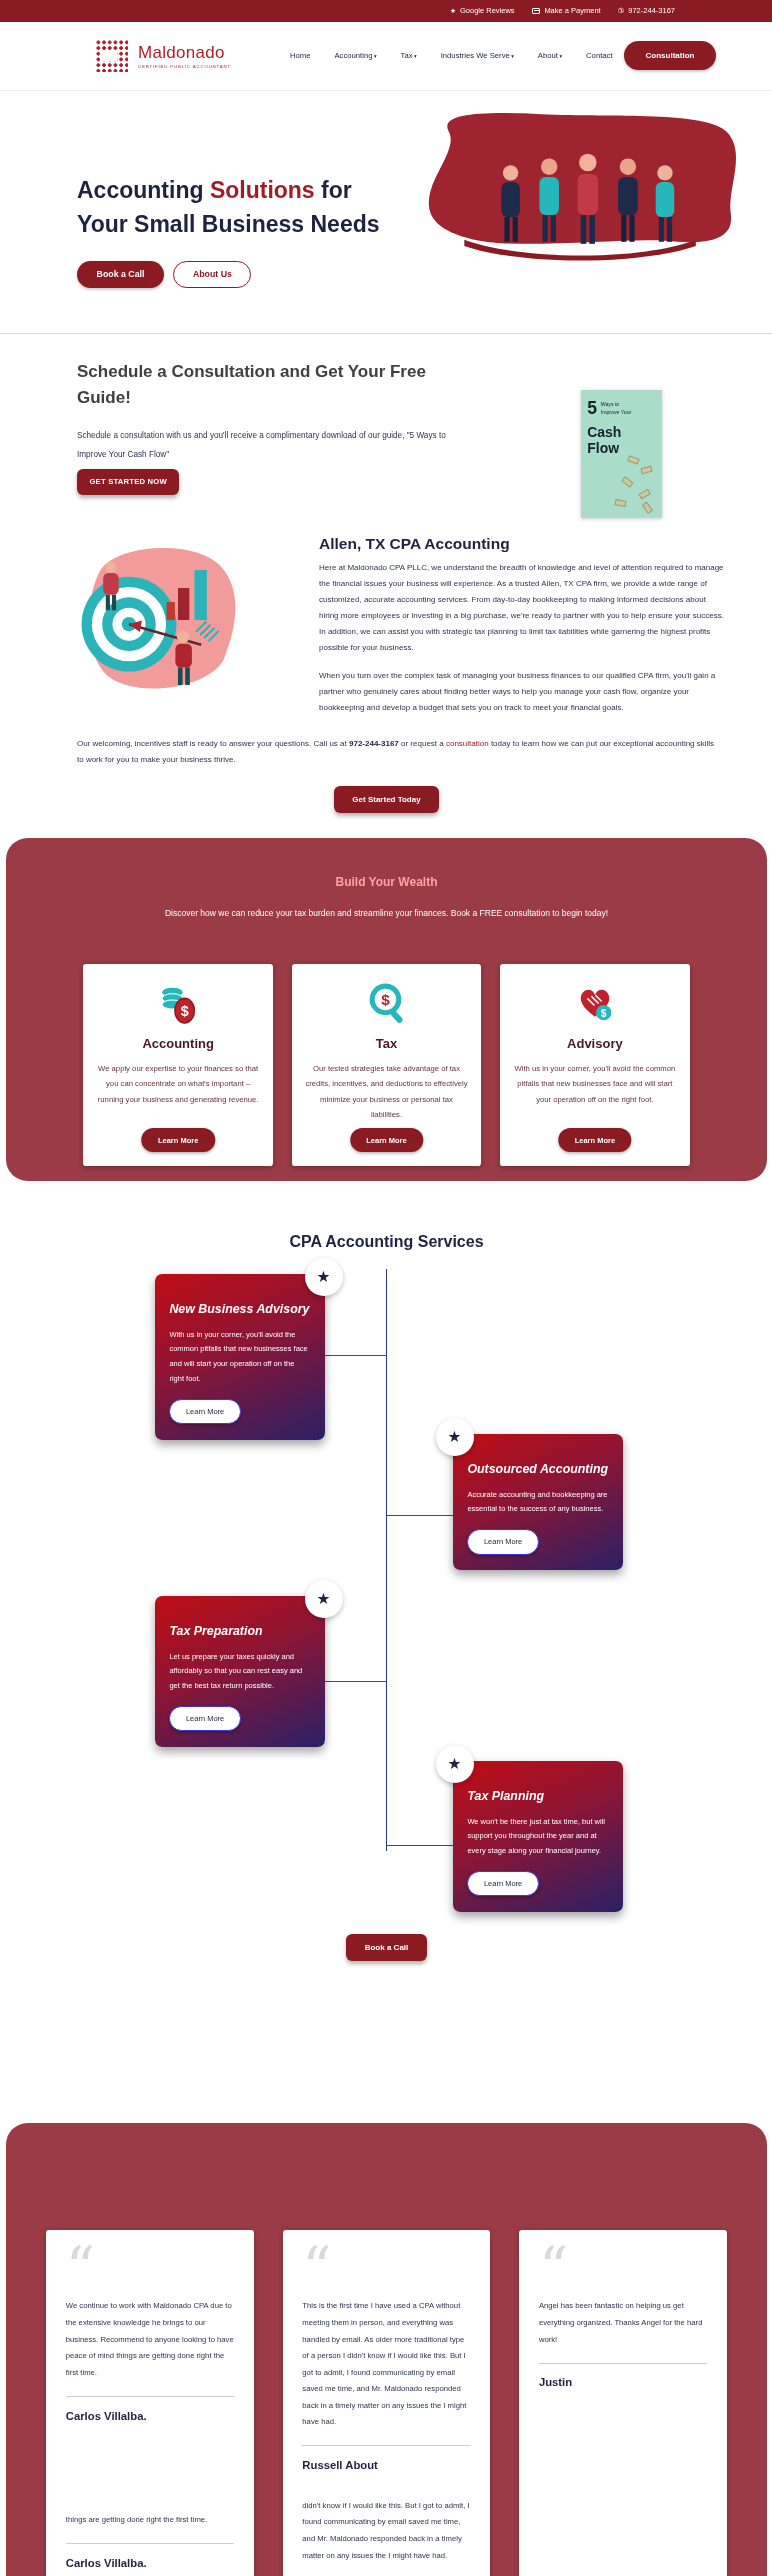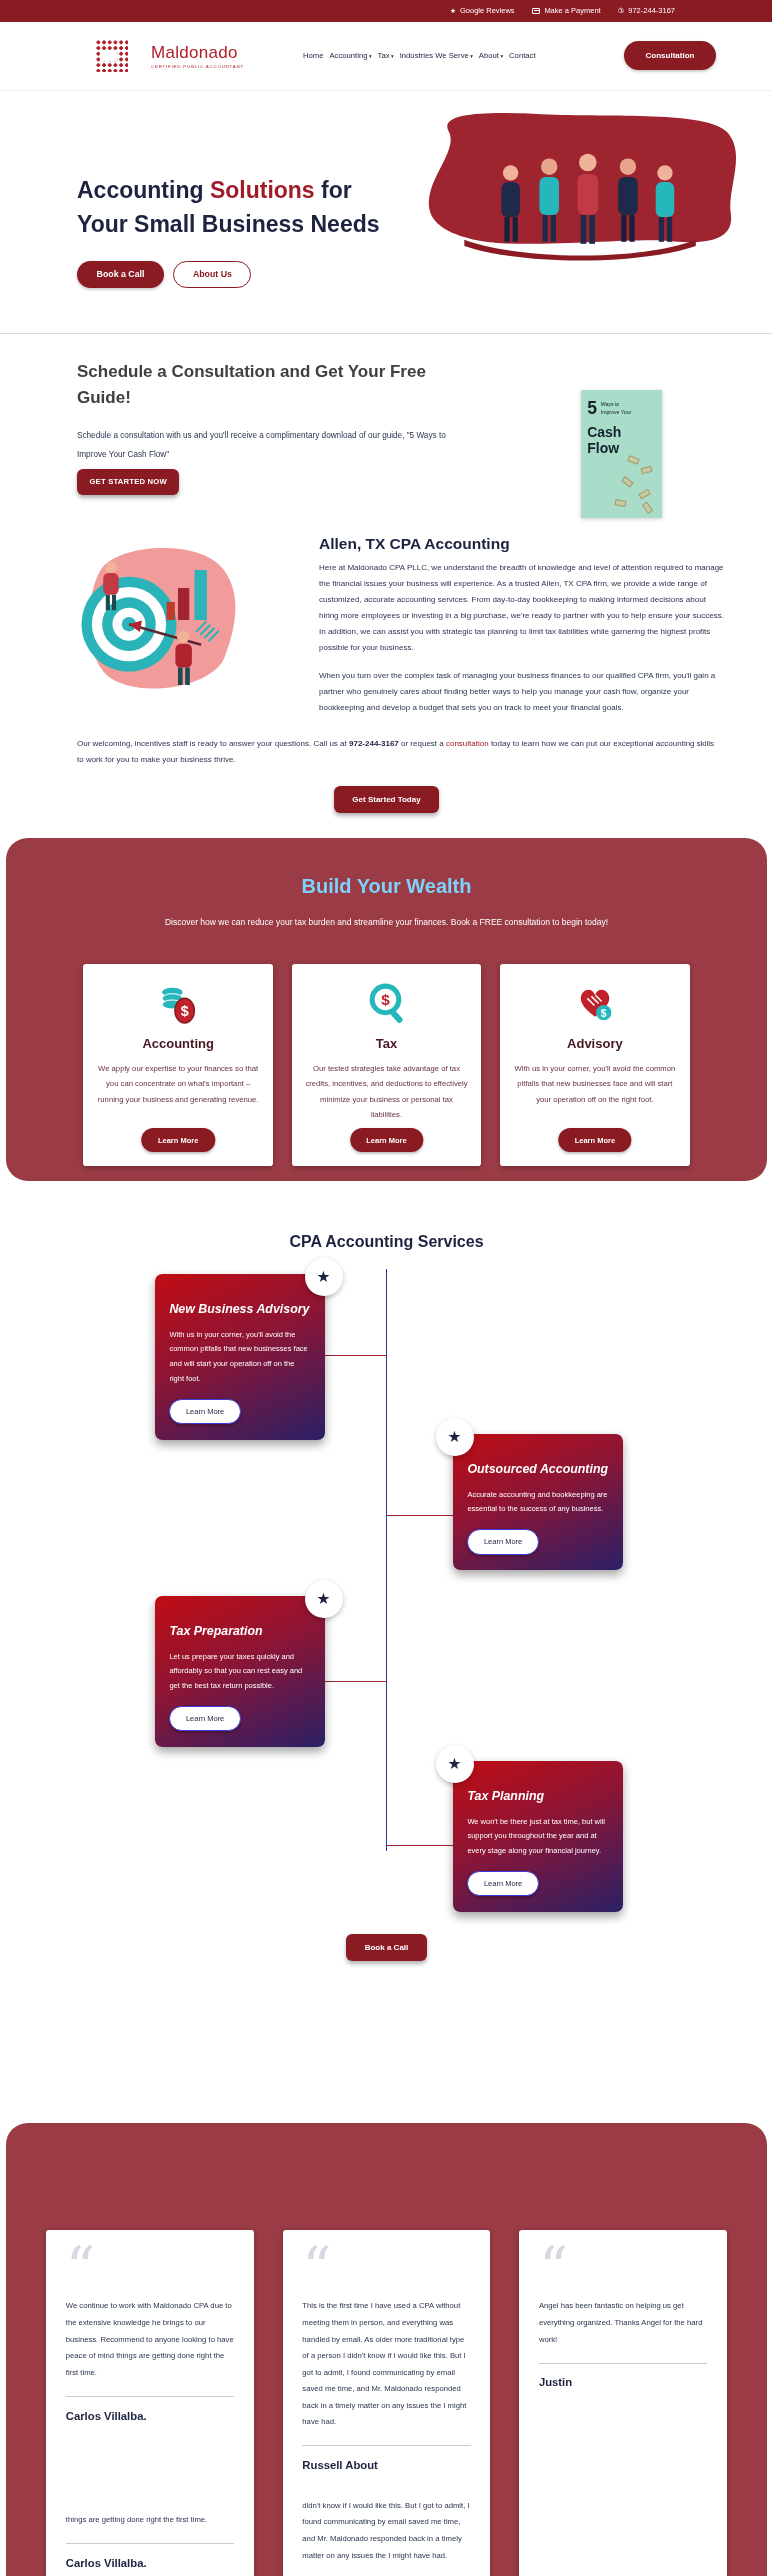--- a/index.html
+++ b/index.html
@@ -9,26 +9,26 @@
   
   .topbar { height:21.6px; background:#8a1b23; display:flex; align-items:center; justify-content:flex-end; padding-right:98px; gap:17.5px; }
   .topbar-item { color:#fff; font-size:7.5px; display:flex; align-items:center; gap:4.1px; cursor:pointer; }
   .tb-star { font-size:6.7px; }
   .tb-card { width:8.2px; height:5.7px; border:0.8px solid #fff; border-radius:1px; position:relative; }
   .tb-card::after { content:""; position:absolute; left:0.5px; right:0.5px; top:1px; height:1px; background:#fff; }
   .tb-phone { font-size:7.2px; transform:scaleX(-1); }
 
   
   .nav { height:69px; background:#fff; display:flex; align-items:center; padding:0 57px 0 95px; border-bottom:0.5px solid #eee; }
-  .logo { display:flex; align-items:center; gap:23px; }
+  .logo { display:flex; align-items:center; gap:10px; }
   .logo-dots { width:33px; height:33px; background-image:radial-gradient(#b01e28 1.5px, rgba(0,0,0,0) 1.9px); background-size:5.7px 5.7px; background-position:0.5px 0.5px; position:relative; flex:0 0 auto; }
   .logo-dots::after { content:""; position:absolute; left:5.2px; top:10.8px; width:16.5px; height:11.3px; background:#fff; }
   .logo-text .logo-name { font-size:17px; color:#b01e28; letter-spacing:0.3px; font-weight:400; }
   .logo-text .logo-sub { font-size:4.4px; color:#b01e28; letter-spacing:0.8px; margin-top:1px; }
-  .nav-links { display:flex; align-items:center; gap:6px; margin-left:59px; }
+  .nav-links { display:flex; align-items:center; gap:24px; margin-left:59px; }
   .nav-link { font-size:7.7px; color:#1d2340; cursor:pointer; white-space:nowrap; }
   .nav-link .caret { font-size:5.2px; color:#1d2340; margin-left:1.5px; }
   .nav-cta { margin-left:auto; background:#8a1b23; color:#fff; font-size:8px; font-weight:bold; padding:9.8px 21.6px; border-radius:16.5px; border:none; cursor:pointer; box-shadow:0 1.5px 3.1px rgba(0,0,0,.25); }
 
   
   .hero { height:242px; position:relative; }
   .hero h1 { position:absolute; left:77px; top:82px; width:319px; font-size:23px; line-height:1.5; color:#1d2340; font-weight:800; }
   .hero h1 .accent { color:#a11b29;margin-top:16px; }
   .hero-buttons { position:absolute; left:77px; top:170px; display:flex; gap:9.3px; }
   .btn-solid { background:#8a1b23; color:#fff; font-size:8.8px; font-weight:bold; padding:8.8px 19.6px; border-radius:16.5px; border:none; cursor:pointer; box-shadow:0 1.5px 3.1px rgba(0,0,0,.25); }
@@ -54,21 +54,21 @@
   .allen-art { position:absolute; left:80px; top:15.5px; }
   .allen .closing { position:absolute; left:77px; top:212px; width:639px; font-size:8px; line-height:2.0; color:#2b3550; }
   .allen .closing b { color:#1d2340; }
   .allen .closing .rlink { color:#a11b29; cursor:pointer; }
   .allen .btn-center { position:absolute; left:0; right:0; top:262px; text-align:center; }
   .btn-pill-sm { background:#8a1b23; color:#fff; font-size:8px; font-weight:bold; padding:9.3px 18.5px; border-radius:6.2px; border:none; cursor:pointer; box-shadow:0 2.1px 4.1px rgba(0,0,0,.3); }
 
   
   .wealth-wrap { height:343px; }
   .wealth { margin:0 6.2px; height:343px; background:#9a3b45; border-radius:21.6px; position:relative; text-align:center; }
-  .wealth h2 { padding-top:37px; color:#7dd3fc; font-size:20px; font-weight:800; }
+  .wealth h2 { padding-top:37px; color:#fca5a5; font-size:12px; font-weight:800; }
   .wealth .sub { margin:13.4px auto 0; width:453px; color:#fff; font-size:8.5px; line-height:2.8; }
   .wealth-cards { position:absolute; left:77px; right:77px; top:126px; display:flex; gap:18.5px; }
   .wcard { flex:1; background:#fff; border-radius:3.1px; padding:16.5px 13.4px 15.5px; text-align:center; box-shadow:0 1.5px 5.2px rgba(0,0,0,.25); height:202px; position:relative; }
   .wcard .wicon { height:47px; display:flex; align-items:center; justify-content:center; }
   .wcard h3 { margin-top:9.3px; font-size:13px; color:#471722; font-weight:800; }
   .wcard p { margin-top:9.3px; font-size:7.7px; line-height:2.0; color:#67323c; }
   .wcard .btn-learn-red { position:absolute; bottom:13.4px; left:50%; transform:translateX(-50%); background:#8a1b23; color:#fff; font-size:7.5px; font-weight:bold; padding:7.7px 16.5px; border-radius:14.4px; border:none; cursor:pointer; box-shadow:0 1.5px 3.1px rgba(0,0,0,.3); }
 
   
   .tl-sec { height:927px; position:relative; }

